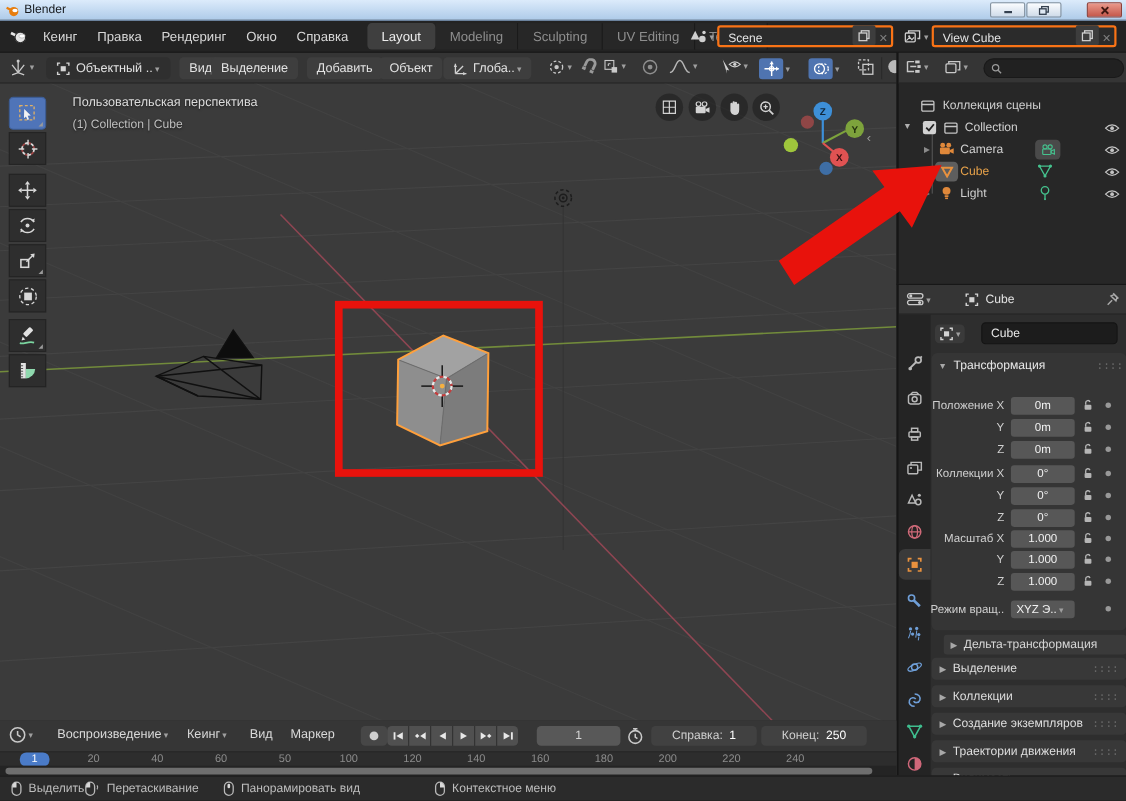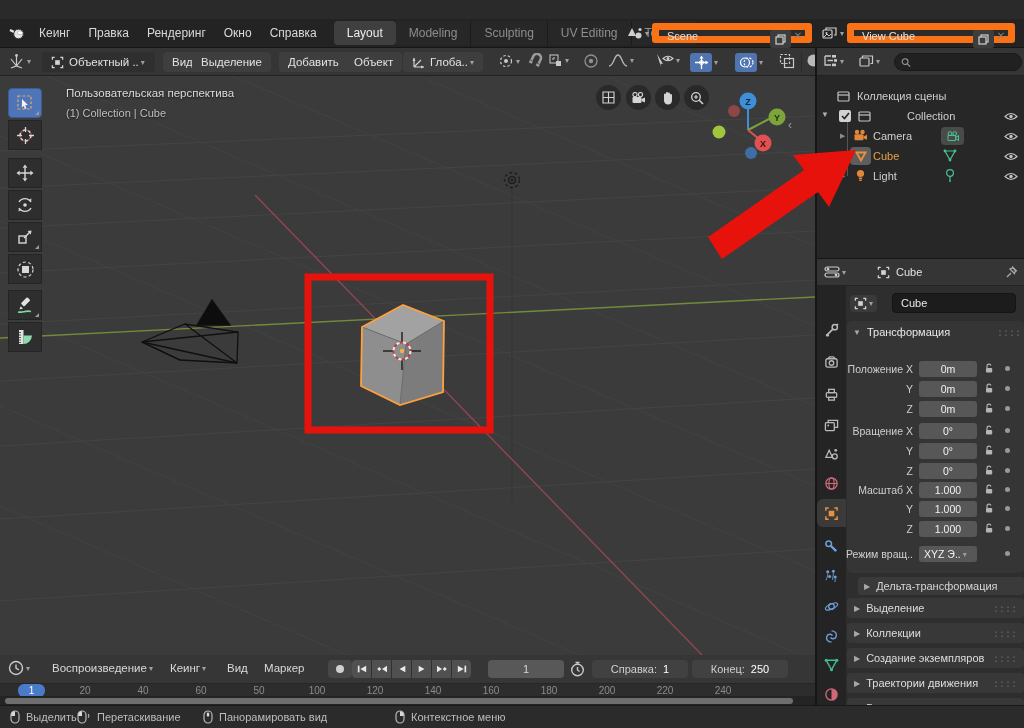--- a/index.html
+++ b/index.html
@@ -14,21 +14,21 @@
 #titlebar .ttl{position:absolute;left:22px;top:3px;font-size:11px}
 .winbtn{position:absolute;top:2px;width:32px;height:14px;border:1px solid #84929f;border-radius:2px;background:linear-gradient(#fbfdff,#cfdbe9);display:flex;align-items:center;justify-content:center}
 .winbtn.close{background:linear-gradient(#eb9a8d,#c4574b);border-color:#8e4038}
 
 #topbar{left:0;top:19px;width:1024px;height:29px;background:#232323;border-bottom:1px solid #151515;display:flex;align-items:center}
 .tmenu{padding:4px 9px;color:#d8d8d8;font-size:12px;border-radius:3px}
 .wtabs{display:flex;align-items:stretch;height:24px;margin-left:8px}
 .wtab{display:flex;align-items:center;padding:0 13px;color:#8e8e8e;font-size:12px;border-right:1px solid #1a1a1a;background:#272727}
 .wtab.active{background:#3f3f3f;color:#ececec;border-radius:4px;border-right:none}
 .idsel{position:absolute;display:flex;align-items:center;height:20px;top:23px}
-.idfield{display:flex;align-items:flex-start;height:20px;background:#2b2b2b;border:7px solid #f97316;border-radius:3px;color:#e3e3e3}
+.idfield{display:flex;align-items:flex-end;height:20px;background:#2b2b2b;border:2px solid #f97316;border-radius:3px;color:#e3e3e3}
 .idfield .val{padding:0 8px}
 .idfield .copy{margin-left:auto;width:21px;height:18px;background:#3d3d3d;border-radius:2px;display:flex;align-items:center;justify-content:center}
 .idfield .x{width:14px;text-align:center;color:#7f7f7f;font-size:10px}
 .chev{color:#9f9f9f;font-size:8px;margin-left:2px}
 
 .hdr{background:#353535;border-bottom:1px solid #222}
 #toolhdr{left:0;top:48px;width:815px;height:28px}
 .hbtn{position:absolute;top:4px;height:20px;display:flex;align-items:center;background:#3e3e3e;border-radius:4px;padding:0 9px;color:#e2e2e2;font-size:11.5px}
 .hicon{position:absolute;top:5px;display:flex;align-items:center}
 .blue{background:#4f74b0}
@@ -77,20 +77,44 @@
 #status{left:0;top:705px;width:1024px;height:23px;background:#2b2b2b;border-top:1px solid #191919}
 .hint{position:absolute;top:4px;display:flex;align-items:center;gap:6px;color:#bdbdbd}
 
 #ann{left:0;top:0;width:1024px;height:728px;pointer-events:none;z-index:99}
 </style>
 </head>
 <body>
 
 <div id="app">
 
+  <div class="abs" id="titlebar">
+    <svg class="abs" style="left:5px;top:3px" width="13" height="13" viewBox="0 0 13 13">
+        <path d="M1 4 L7 7" stroke="#e87d0d" stroke-width="2"></path>
+        <circle cx="7.5" cy="7.5" r="4.2" fill="#e87d0d"></circle>
+        <ellipse cx="8.6" cy="6.6" rx="2.4" ry="1.6" fill="#fff"></ellipse>
+      </svg>
+    <span class="ttl">Blender</span>
+    <div class="winbtn" style="right:92px">
+        <svg width="9" height="8" viewBox="0 0 9 8">
+          <rect x="1" y="5" width="7" height="2" fill="#34404f"></rect>
+        </svg>
+      </div>
+    <div class="winbtn" style="right:59px">
+        <svg width="10" height="9" viewBox="0 0 10 9">
+          <rect x="3" y="1" width="6" height="5" fill="none" stroke="#34404f" stroke-width="1.2"></rect>
+          <rect x="1" y="3" width="6" height="5" fill="#dfe8f2" stroke="#34404f" stroke-width="1.2"></rect>
+        </svg>
+      </div>
+    <div class="winbtn close" style="right:4px">
+        <svg width="9" height="9" viewBox="0 0 9 9">
+          <path d="M1.5 1.5 L7.5 7.5 M7.5 1.5 L1.5 7.5" stroke="#401812" stroke-width="1.8"></path>
+        </svg>
+      </div>
+  </div>
 
   <div class="abs" id="topbar">
     <svg style="margin:0 4px 0 8px" width="18" height="16" viewBox="0 0 18 16">
         <path d="M2 5 L10 9" stroke="#e4e4e4" stroke-width="2.4"></path>
         <circle cx="10.5" cy="9" r="5" fill="#e4e4e4"></circle>
         <circle cx="10.5" cy="9" r="4.8" fill="none" stroke="#2a2a2a"></circle>
         <ellipse cx="12" cy="7.8" rx="2.8" ry="1.8" fill="#fff" stroke="#9a9a9a" stroke-width=".5"></ellipse>
       </svg>
     <div class="tmenu">Кеинг</div>
     <div class="tmenu">Правка</div>
@@ -455,21 +479,21 @@
       <span class="abs" style="left:4px;top:4px;color:#b0b0b0;font-size:8px">▼</span>
       <div class="abs" style="left:22px;top:4px;width:12px;height:12px;background:#d2d2d2;border-radius:2px;display:flex;align-items:center;justify-content:center">
           <svg width="9" height="8" viewBox="0 0 9 8">
             <path d="M1 4 L3.5 6.5 L8 1" fill="none" stroke="#232323" stroke-width="1.6"></path>
           </svg>
         </div>
       <svg class="abs" style="left:41px;top:4px" width="13" height="12" viewBox="0 0 13 12">
           <rect x="1" y="2" width="11" height="9" rx="1" fill="none" stroke="#c4c4c4" stroke-width="1.2"></rect>
           <path d="M1 5 H12" stroke="#c4c4c4" stroke-width="1.2"></path>
         </svg>
-      <span class="olabel" style="margin-left:90px">Collection</span>
+      <span class="olabel" style="margin-left:60px">Collection</span>
       <svg class="abs" style="left:187px;top:6px" width="14" height="9" viewBox="0 0 14 9">
           <path d="M1 4.5 Q7 -1.5 13 4.5 Q7 10.5 1 4.5 Z" fill="none" stroke="#c4c4c4" stroke-width="1.1"></path>
           <circle cx="7" cy="4.5" r="1.7" fill="#c4c4c4"></circle>
         </svg>
     </div>
 
     <div class="orow" style="top:78px">
       <span class="abs" style="left:23px;top:6px;color:#8a8a8a;font-size:7px">▶</span>
       <svg class="abs" style="left:36px;top:3px" width="15" height="13" viewBox="0 0 15 13">
           <circle cx="4" cy="3" r="2.2" fill="#e0883a"></circle>
@@ -685,21 +709,21 @@
     <div class="trow" style="top:142px">
         <span class="tlabel">Z</span>
         <div class="vfield">0m</div>
         <svg class="lock" width="10" height="11" viewBox="0 0 10 11">
           <path d="M3 5 V3.2 A2 2 0 0 1 6.9 2.5" fill="none" stroke="#b5b5b5" stroke-width="1.2"></path>
           <rect x="2" y="5" width="6.2" height="4.6" rx="1" fill="#b5b5b5"></rect>
         </svg>
         <span class="adot"></span>
       </div>
     <div class="trow" style="top:164px">
-        <span class="tlabel">Вращение X</span>
+        <span class="tlabel">Коллекции X</span>
         <div class="vfield">0°</div>
         <svg class="lock" width="10" height="11" viewBox="0 0 10 11">
           <path d="M3 5 V3.2 A2 2 0 0 1 6.9 2.5" fill="none" stroke="#b5b5b5" stroke-width="1.2"></path>
           <rect x="2" y="5" width="6.2" height="4.6" rx="1" fill="#b5b5b5"></rect>
         </svg>
         <span class="adot"></span>
       </div>
     <div class="trow" style="top:184px">
         <span class="tlabel">Y</span>
         <div class="vfield">0°</div>

